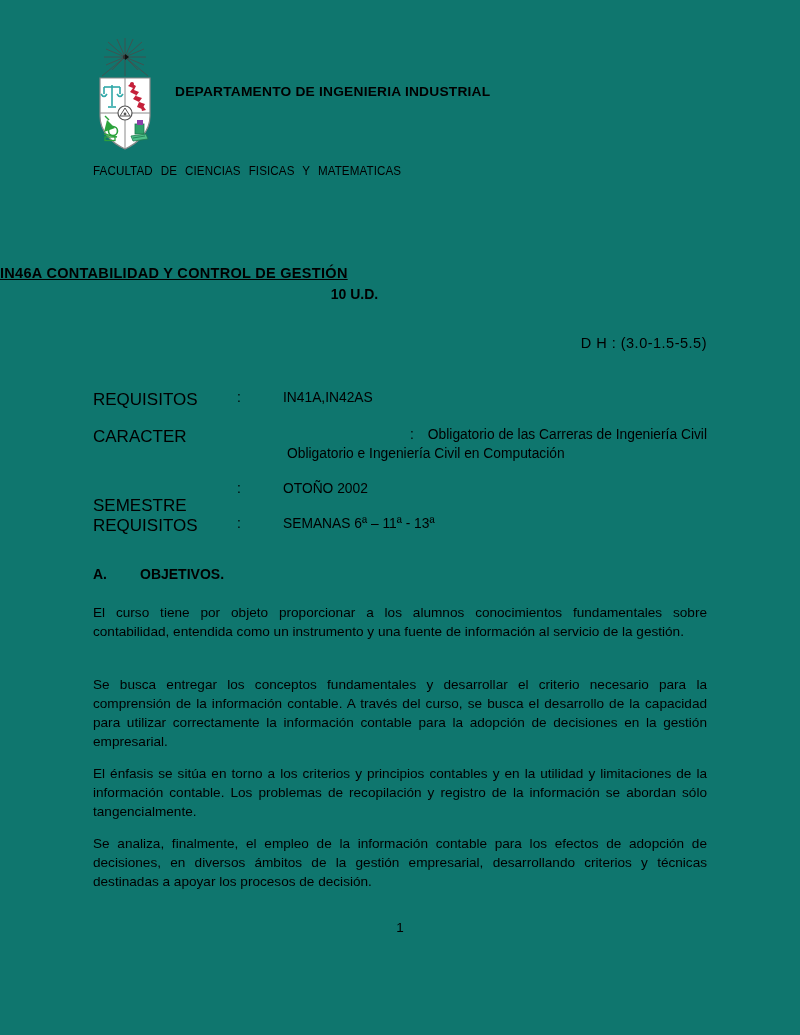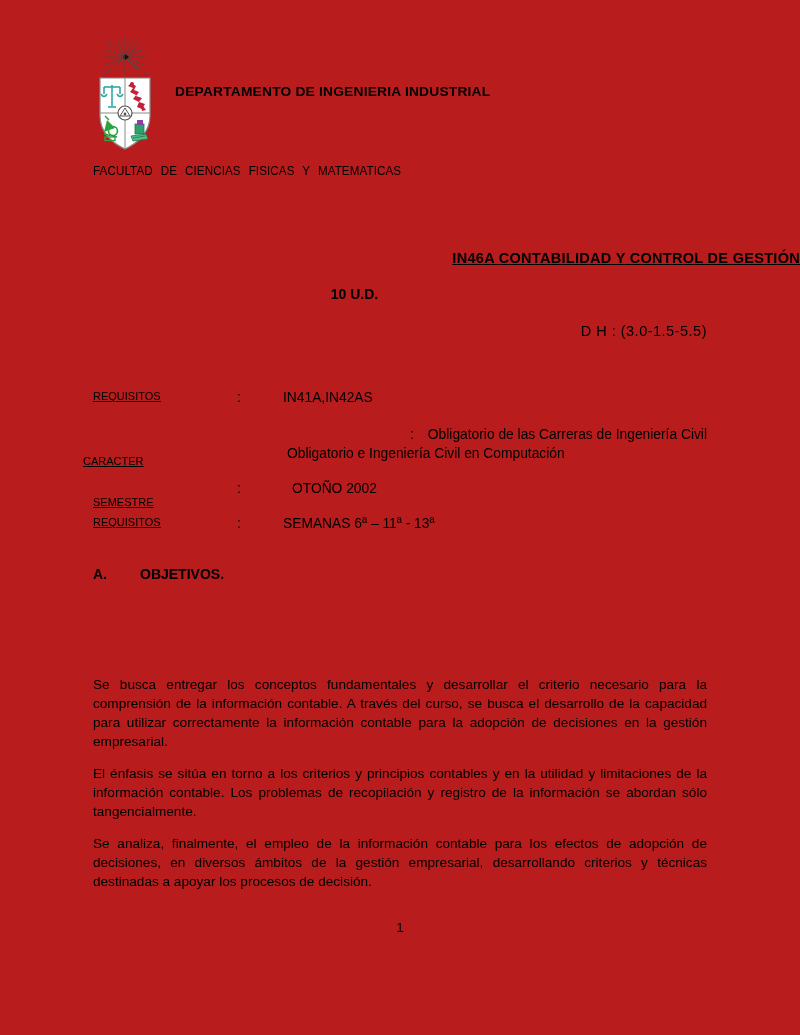--- a/index.html
+++ b/index.html
@@ -1,20 +1,20 @@
 <!DOCTYPE html>
 <html><head>
 <meta charset="utf-8">
 <style>
   html,body{margin:0;padding:0;background:#ffffff;}
   .page{
     position:relative;
     width:800px;
     height:1035px;
-    background:#b91c1c;
+    background:#0f766e;
     color:#000000;
     font-family:"Liberation Sans", sans-serif;
     overflow:hidden;
   }
   .abs{position:absolute;}
 
   
   .logo{left:90px;top:36px;width:72px;height:118px;}
   .dept{
     left:175px;top:84px;
@@ -29,51 +29,51 @@
     white-space:nowrap;
   }
   .university{
     left:93px;top:179px;
     font-size:13.5px;letter-spacing:4px;
     white-space:nowrap;
   }
 
   
   .course-title{
-    left:0;top:250px;width:800px;text-align:right;
+    left:0;top:265px;width:800px;text-align:left;
     font-size:14.5px;font-weight:bold;text-decoration:underline;
     letter-spacing:0.3px;
   }
   .course-units{
     left:0;top:286px;width:709px;text-align:center;
     font-size:14px;font-weight:bold;
   }
   .dh-line{
-    right:93px;top:323px;
+    right:93px;top:335px;
     font-size:14.5px;letter-spacing:0.5px;
     white-space:nowrap;
   }
 
   
-  .detail-label{font-size:11px;white-space:nowrap;text-decoration:underline;}
+  .detail-label{font-size:17px;white-space:nowrap;}
   .detail-colon{font-size:13.8px;}
   .detail-value{font-size:13.8px;white-space:nowrap;}
 
   .req-label{left:93px;top:390px;}
   .req-colon{left:237px;top:390px;}
   .req-value{left:283px;top:390px;}
 
-  .car-label{left:83px;top:427px;margin-top:28px;}
+  .car-label{left:93px;top:427px;}
   .car-colon{left:410px;top:427px;}
   .car-value1{right:93px;top:427px;}
   .car-value2{left:287px;top:446px;}
 
   .sem-label{left:93px;top:496px;}
   .sem-colon{left:237px;top:481px;}
-  .sem-value{left:292px;top:481px;text-align:center;}
+  .sem-value{left:283px;top:481px;text-align:center;}
 
   .con-label{left:93px;top:516px;}
   .con-colon{left:237px;top:516px;}
   .con-value{left:283px;top:516px;}
 
   
   .section-number{left:93px;top:566px;font-size:14px;font-weight:bold;}
   .section-title{left:140px;top:566px;font-size:14px;font-weight:bold;}
 
   
@@ -183,19 +183,20 @@
   <div class="abs detail-colon sem-colon">:</div>
   <div class="abs detail-value sem-value">OTOÑO 2002</div>
 
   <div class="abs detail-label con-label">REQUISITOS</div>
   <div class="abs detail-colon con-colon">:</div>
   <div class="abs detail-value con-value">SEMANAS 6ª – 11ª - 13ª</div>
 
   <div class="abs section-number">A.</div>
   <div class="abs section-title">OBJETIVOS.</div>
 
+  <div class="abs para para1">El curso tiene por objeto proporcionar a los alumnos conocimientos fundamentales sobre contabilidad, entendida como un instrumento y una fuente de información al servicio de la gestión.</div>
   <div class="abs para para2">Se busca entregar los conceptos fundamentales y desarrollar el criterio necesario para la comprensión de la información contable.  A través del curso, se busca el desarrollo de la capacidad para utilizar correctamente la información contable para la adopción de decisiones en la gestión empresarial.</div>
   <div class="abs para para4">Se analiza, finalmente, el empleo de la información contable para los efectos de adopción de decisiones, en diversos ámbitos de la gestión empresarial, desarrollando criterios y técnicas destinadas a apoyar los procesos de decisión.</div>
   <div class="abs para para3">El énfasis se sitúa en torno a los criterios y principios contables y en la utilidad y limitaciones de la información contable.  Los problemas de recopilación y registro de la información se abordan sólo tangencialmente.</div>
 
   <div class="abs page-number">1</div>
 
 </div>
 
 </body></html>

